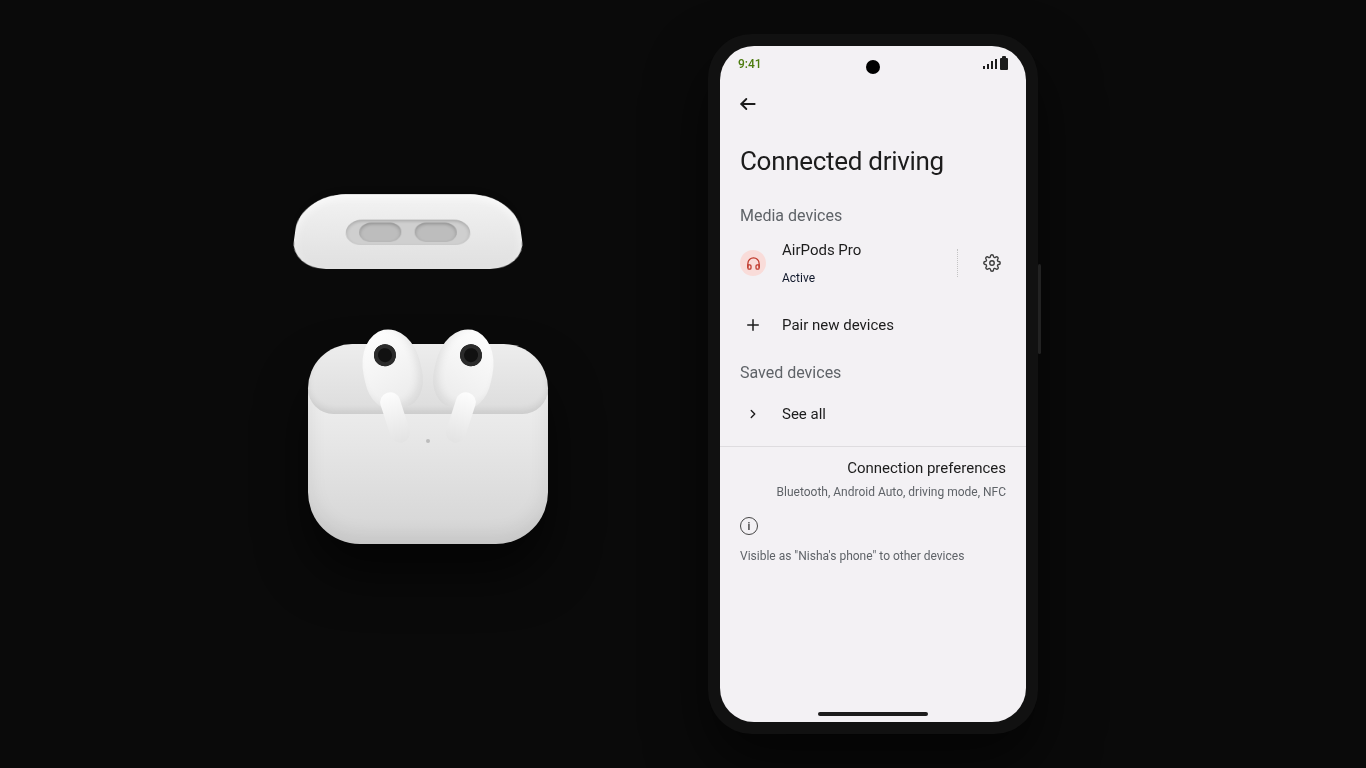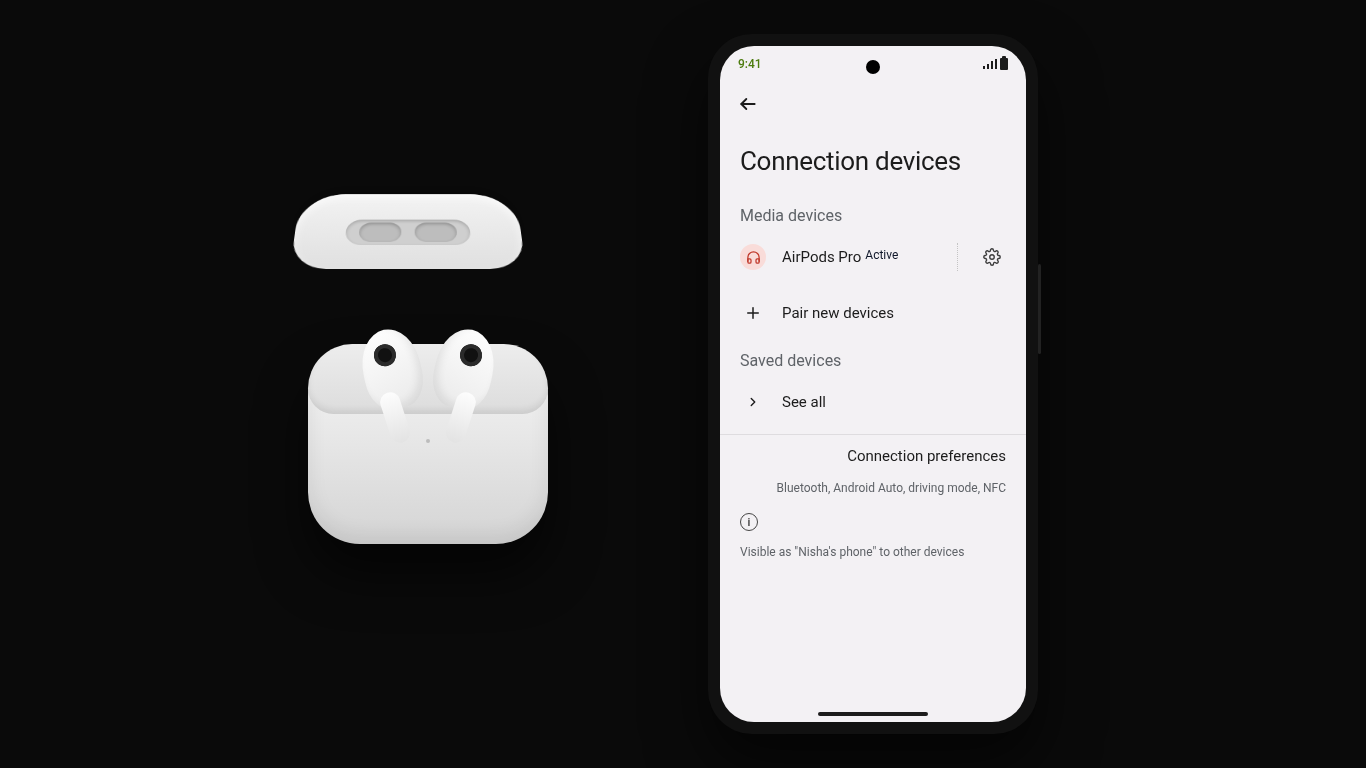--- a/index.html
+++ b/index.html
@@ -128,38 +128,38 @@
 
   .page-title { font-size: 26px; font-weight:400; color:#1c1c1c; padding: 22px 20px 20px; letter-spacing:-0.3px;}
 
   .section-label { font-size:16px; color:#5f6368; padding: 10px 20px 4px; }
 
   .row {
     display:flex; align-items:center; gap:16px;
     padding: 12px 20px; min-height:56px; cursor:pointer;
   }
   .row .lead { width:26px; display:flex; align-items:center; justify-content:center; flex-shrink:0;}
-  .row .text { flex:1; display:flex; flex-direction:row; gap:4px;}
+  .row .text { flex:1; display:flex; flex-direction:column; gap:12px;}
   .row .text .primary { font-size:15px; color:#1c1c1c; }
   .row .text .secondary { font-size:12px; color:#0f172a; }
   .row .trail { width:28px; display:flex; align-items:center; justify-content:center; flex-shrink:0;}
   .divider-v {
     border-left:1px dotted #c4c4c4; height:28px; margin:0 4px;
   }
 
   .headphone-badge {
     width:26px; height:26px; border-radius:50%;
     background:#f9dcd9; display:flex; align-items:center; justify-content:center;
   }
 
   .hr { height:1px; background:#dedcdf; margin: 4px 0 0; }
 
   .pref { padding: 12px 20px 2px; cursor:pointer;text-align:right;}
   .pref .primary { font-size:15px; color:#1c1c1c; }
-  .pref .secondary { font-size:12px; color:#5f6368; margin-top:16px;}
+  .pref .secondary { font-size:12px; color:#5f6368; margin-top:8px;}
 
   .info-block { padding: 16px 20px 4px; }
   .info-icon { width:18px; height:18px; border:1.6px solid #454545; border-radius:50%; display:flex; align-items:center; justify-content:center; font-size:11px; color:#454545; font-weight:600;}
   .visible-text { font-size:12px; color:#5f6368; padding: 10px 20px; }
 
   .gesture-bar {
     position:absolute; bottom:6px; left:50%; transform:translateX(-50%);
     width:110px; height:4px; background:#1c1c1c; border-radius:2px;
   }
 
@@ -202,21 +202,21 @@
 
     <div class="topbar">
       <div class="back-btn">
         <svg width="20" height="20" viewBox="0 0 24 24" fill="none" stroke="#1c1c1c" stroke-width="2.2" stroke-linecap="round" stroke-linejoin="round">
             <line x1="20" y1="12" x2="4" y2="12"></line>
             <polyline points="10 18 4 12 10 6"></polyline>
           </svg>
       </div>
     </div>
 
-    <div class="page-title">Connection devices</div>
+    <div class="page-title">Connected driving</div>
 
     <div class="section-label">Media devices</div>
 
     <div class="row">
       <div class="lead">
         <div class="headphone-badge">
           <svg width="15" height="15" viewBox="0 0 24 24" fill="none" stroke="#c0392b" stroke-width="2" stroke-linecap="round" stroke-linejoin="round">
               <path d="M3 18v-6a9 9 0 0 1 18 0v6"></path>
               <path d="M21 19a2 2 0 0 1-2 2h-1a2 2 0 0 1-2-2v-3a2 2 0 0 1 2-2h3zM3 19a2 2 0 0 0 2 2h1a2 2 0 0 0 2-2v-3a2 2 0 0 0-2-2H3z"></path>
             </svg>

